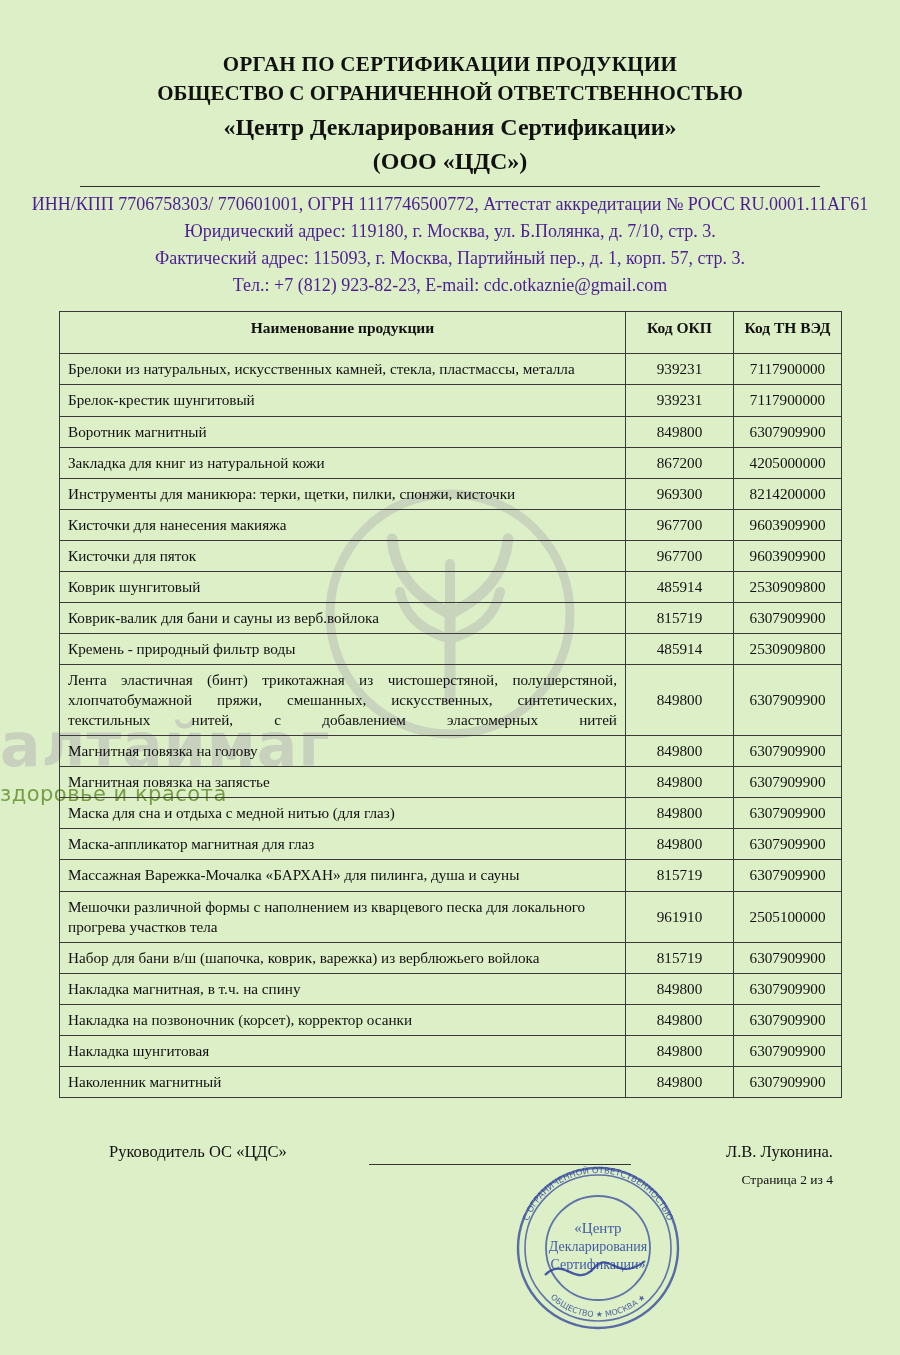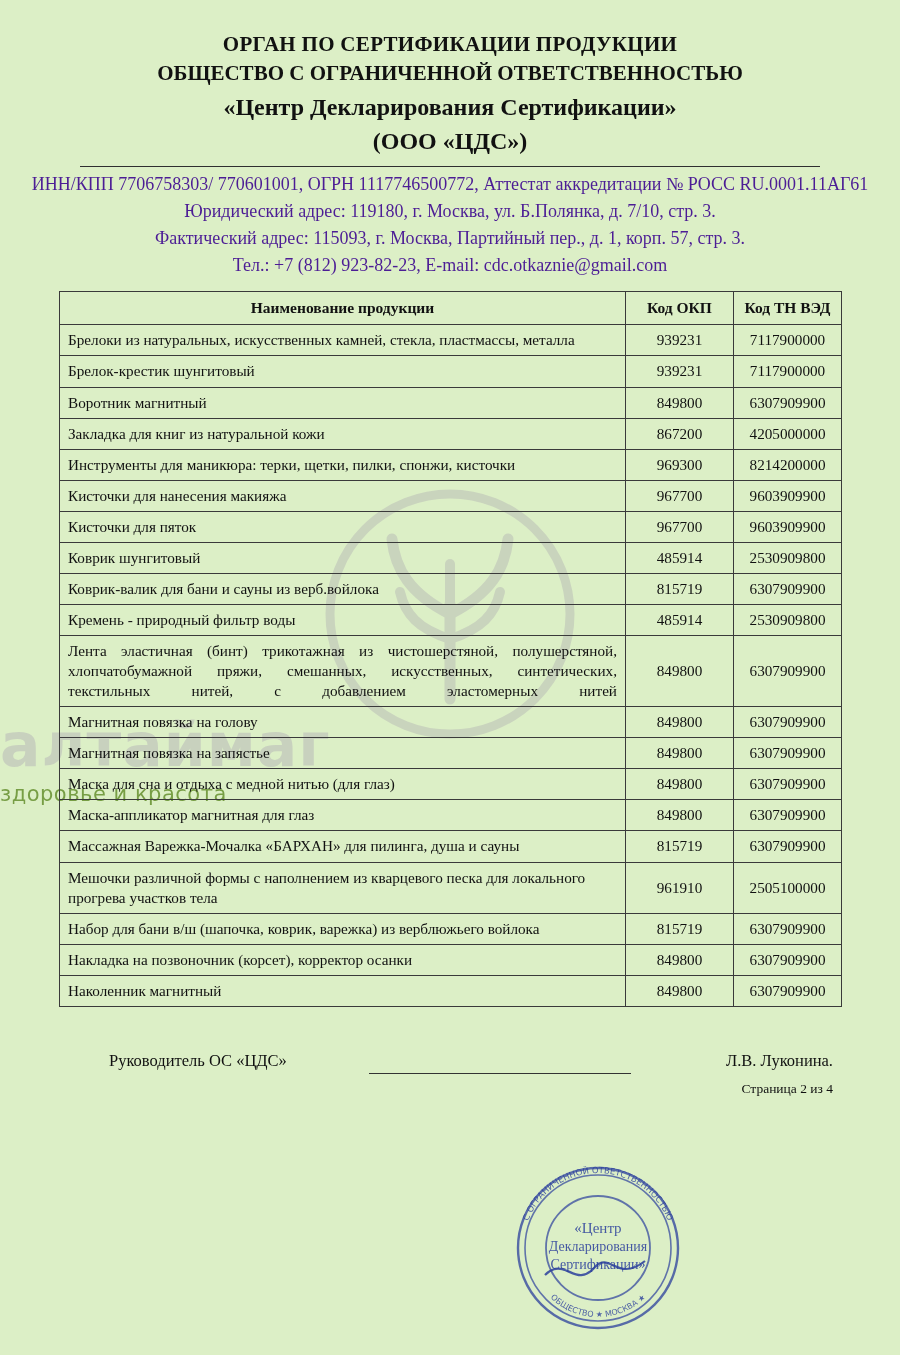--- a/index.html
+++ b/index.html
@@ -24,20 +24,21 @@
     width: 900px;
     height: 1355px;
     background: linear-gradient(180deg, #dcefc6 0%, #dcefc6 100%);
   }
   
   .header {
     position: relative;
     padding-top: 30px;
     text-align: center;
     z-index: 5;
+    margin-top: 20px;
   }
   .hdr-line1 {
     font-size: 21px;
     font-weight: bold;
     letter-spacing: 0.3px;
     color: #111;
     line-height: 1.35;
   }
   .hdr-line2 {
     font-size: 21px;
@@ -87,21 +88,21 @@
     font-size: 15.2px;
     color: #111;
     vertical-align: middle;
     background: transparent;
   }
   table.products th {
     font-weight: bold;
     text-align: center;
     font-size: 15.5px;
     padding-top: 7px;
-    padding-bottom: 7px;
+    padding-bottom: 16px;
   }
   td.name {
     text-align: left;
     line-height: 1.32;
   }
   td.name.justify {
     text-align: justify;
     text-align-last: justify;
   }
   td.code {
@@ -332,21 +333,31 @@
           <td class="name">Мешочки различной формы с наполнением из кварцевого песка для локального прогрева участков тела</td>
           <td class="code">961910</td>
           <td class="code">2505100000</td>
         </tr>
         <tr>
           <td class="name">Набор для бани в/ш (шапочка, коврик, варежка)  из верблюжьего войлока</td>
           <td class="code">815719</td>
           <td class="code">6307909900</td>
         </tr>
         <tr>
+          <td class="name">Накладка магнитная, в т.ч. на спину</td>
+          <td class="code">849800</td>
+          <td class="code">6307909900</td>
+        </tr>
+        <tr>
           <td class="name">Накладка на позвоночник (корсет), корректор осанки</td>
+          <td class="code">849800</td>
+          <td class="code">6307909900</td>
+        </tr>
+        <tr>
+          <td class="name">Накладка шунгитовая</td>
           <td class="code">849800</td>
           <td class="code">6307909900</td>
         </tr>
         <tr>
           <td class="name">Наколенник магнитный</td>
           <td class="code">849800</td>
           <td class="code">6307909900</td>
         </tr>
       </tbody>
     </table>

